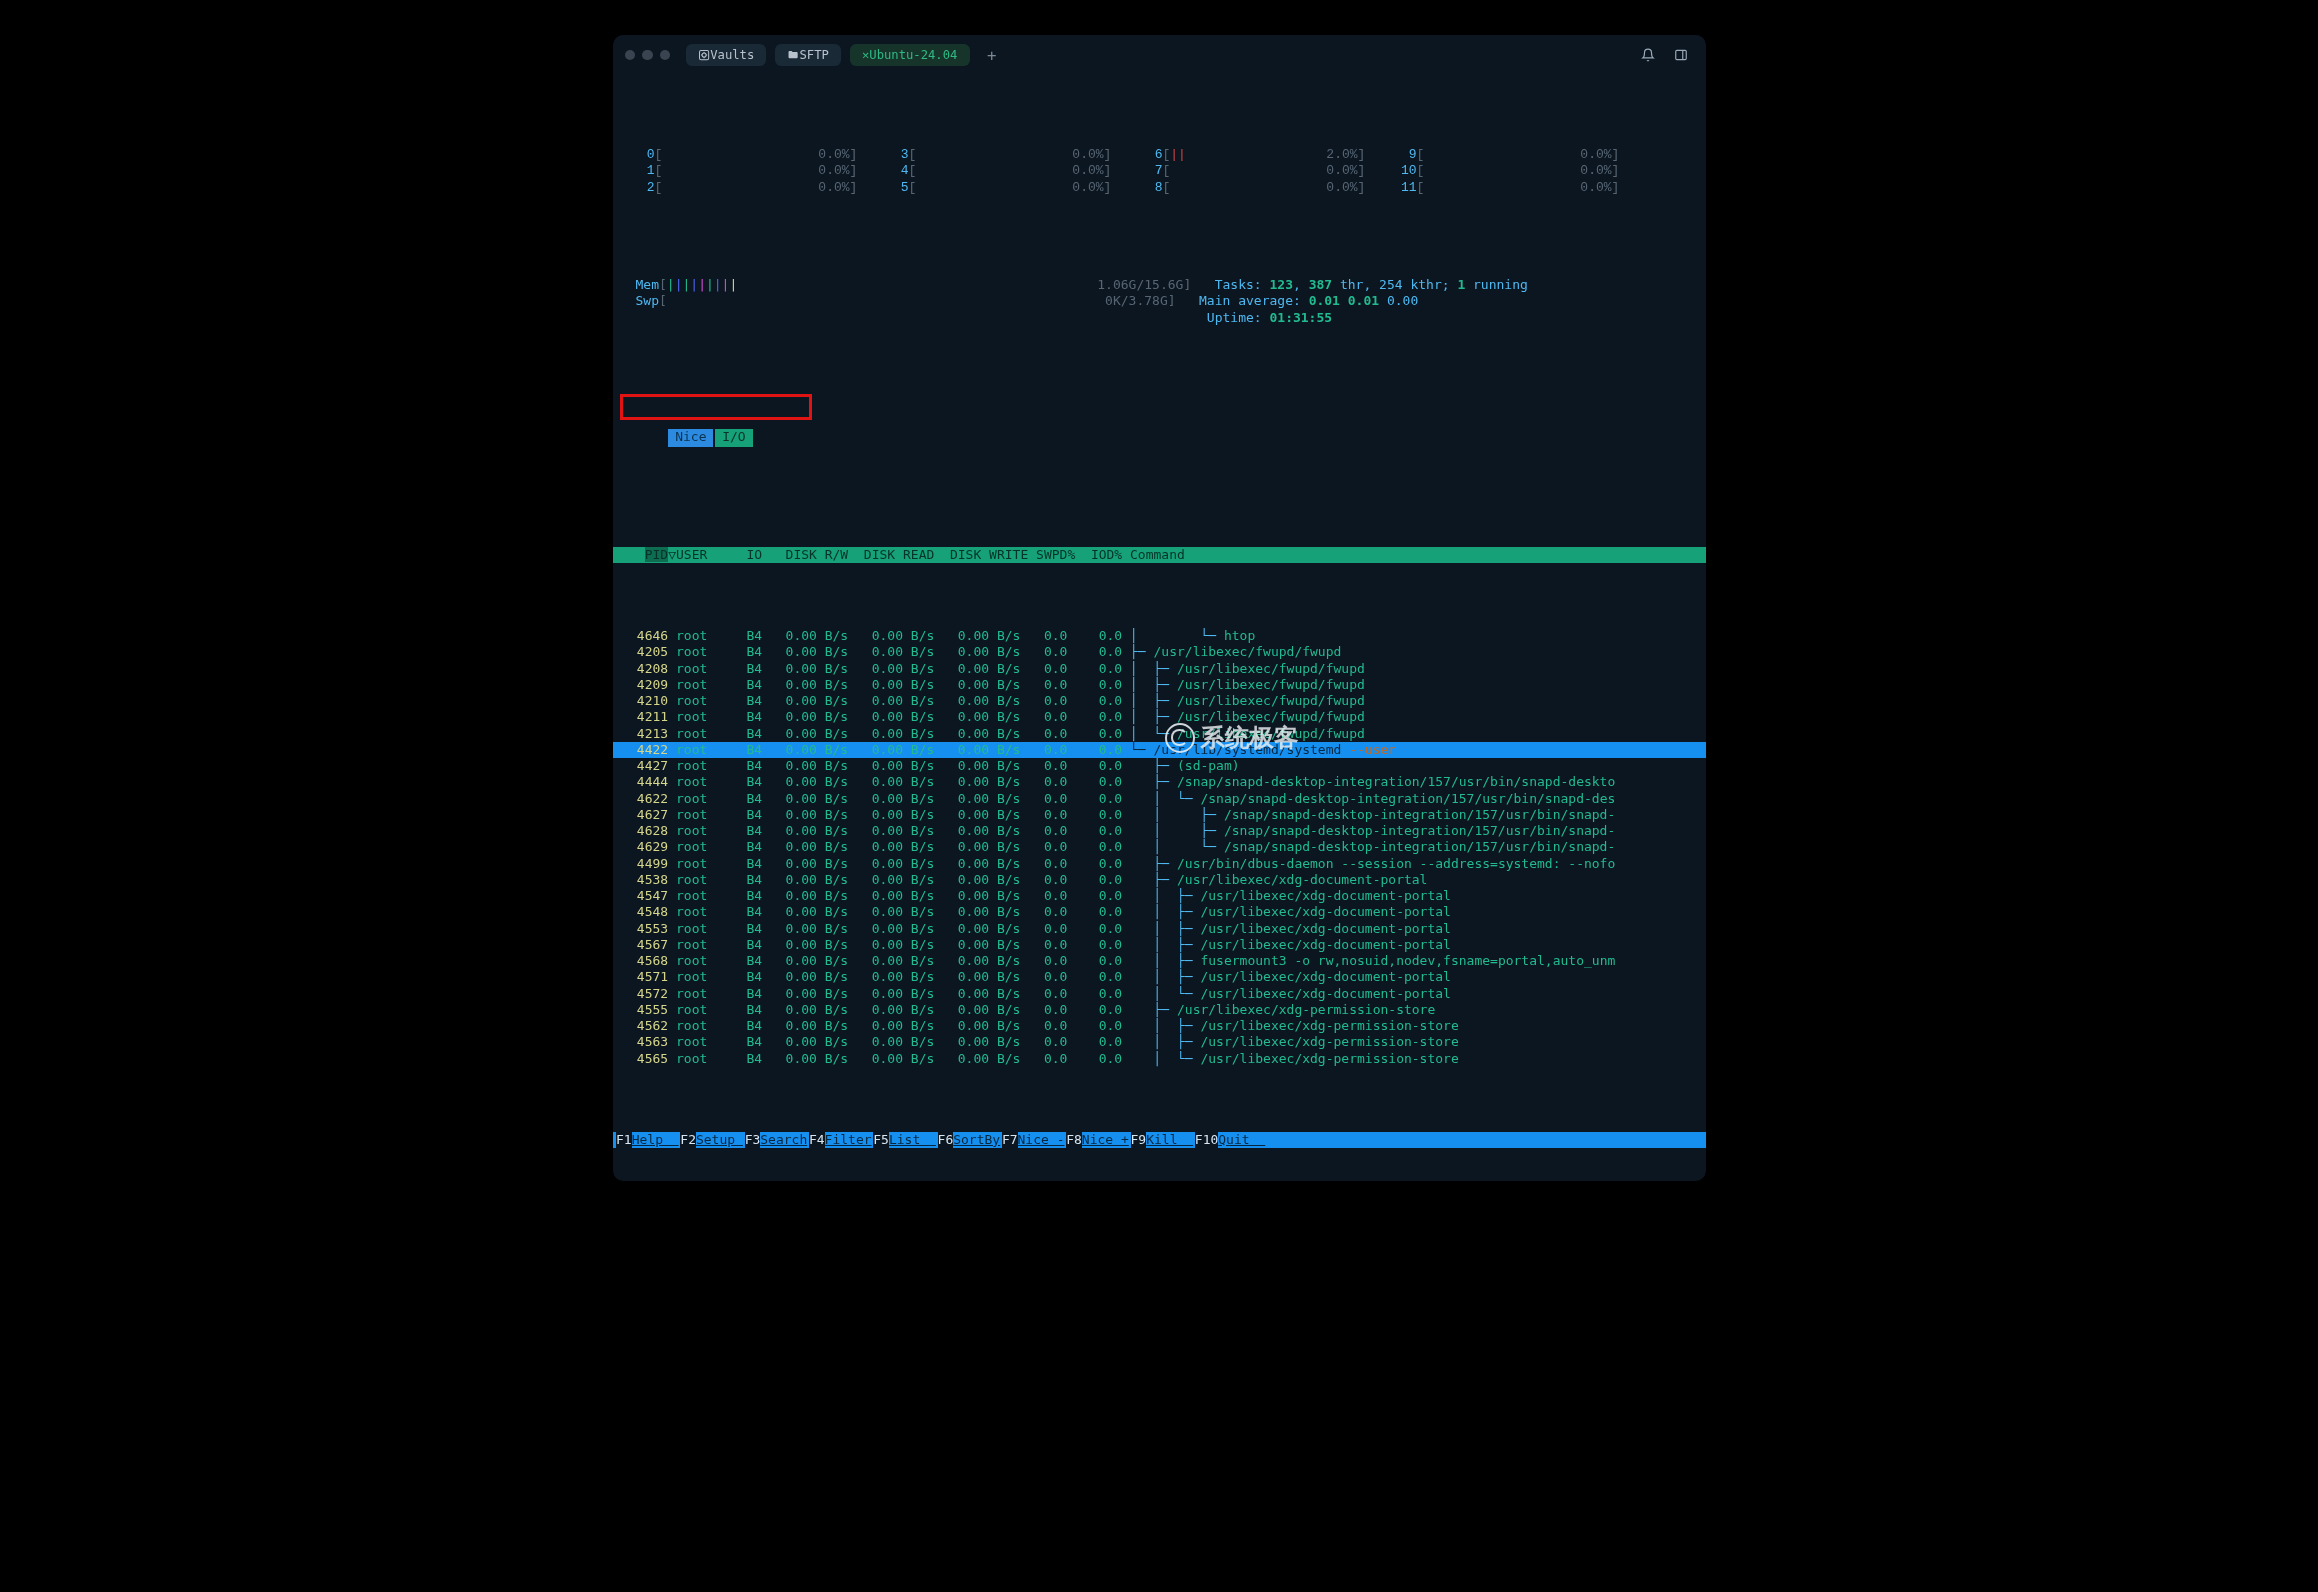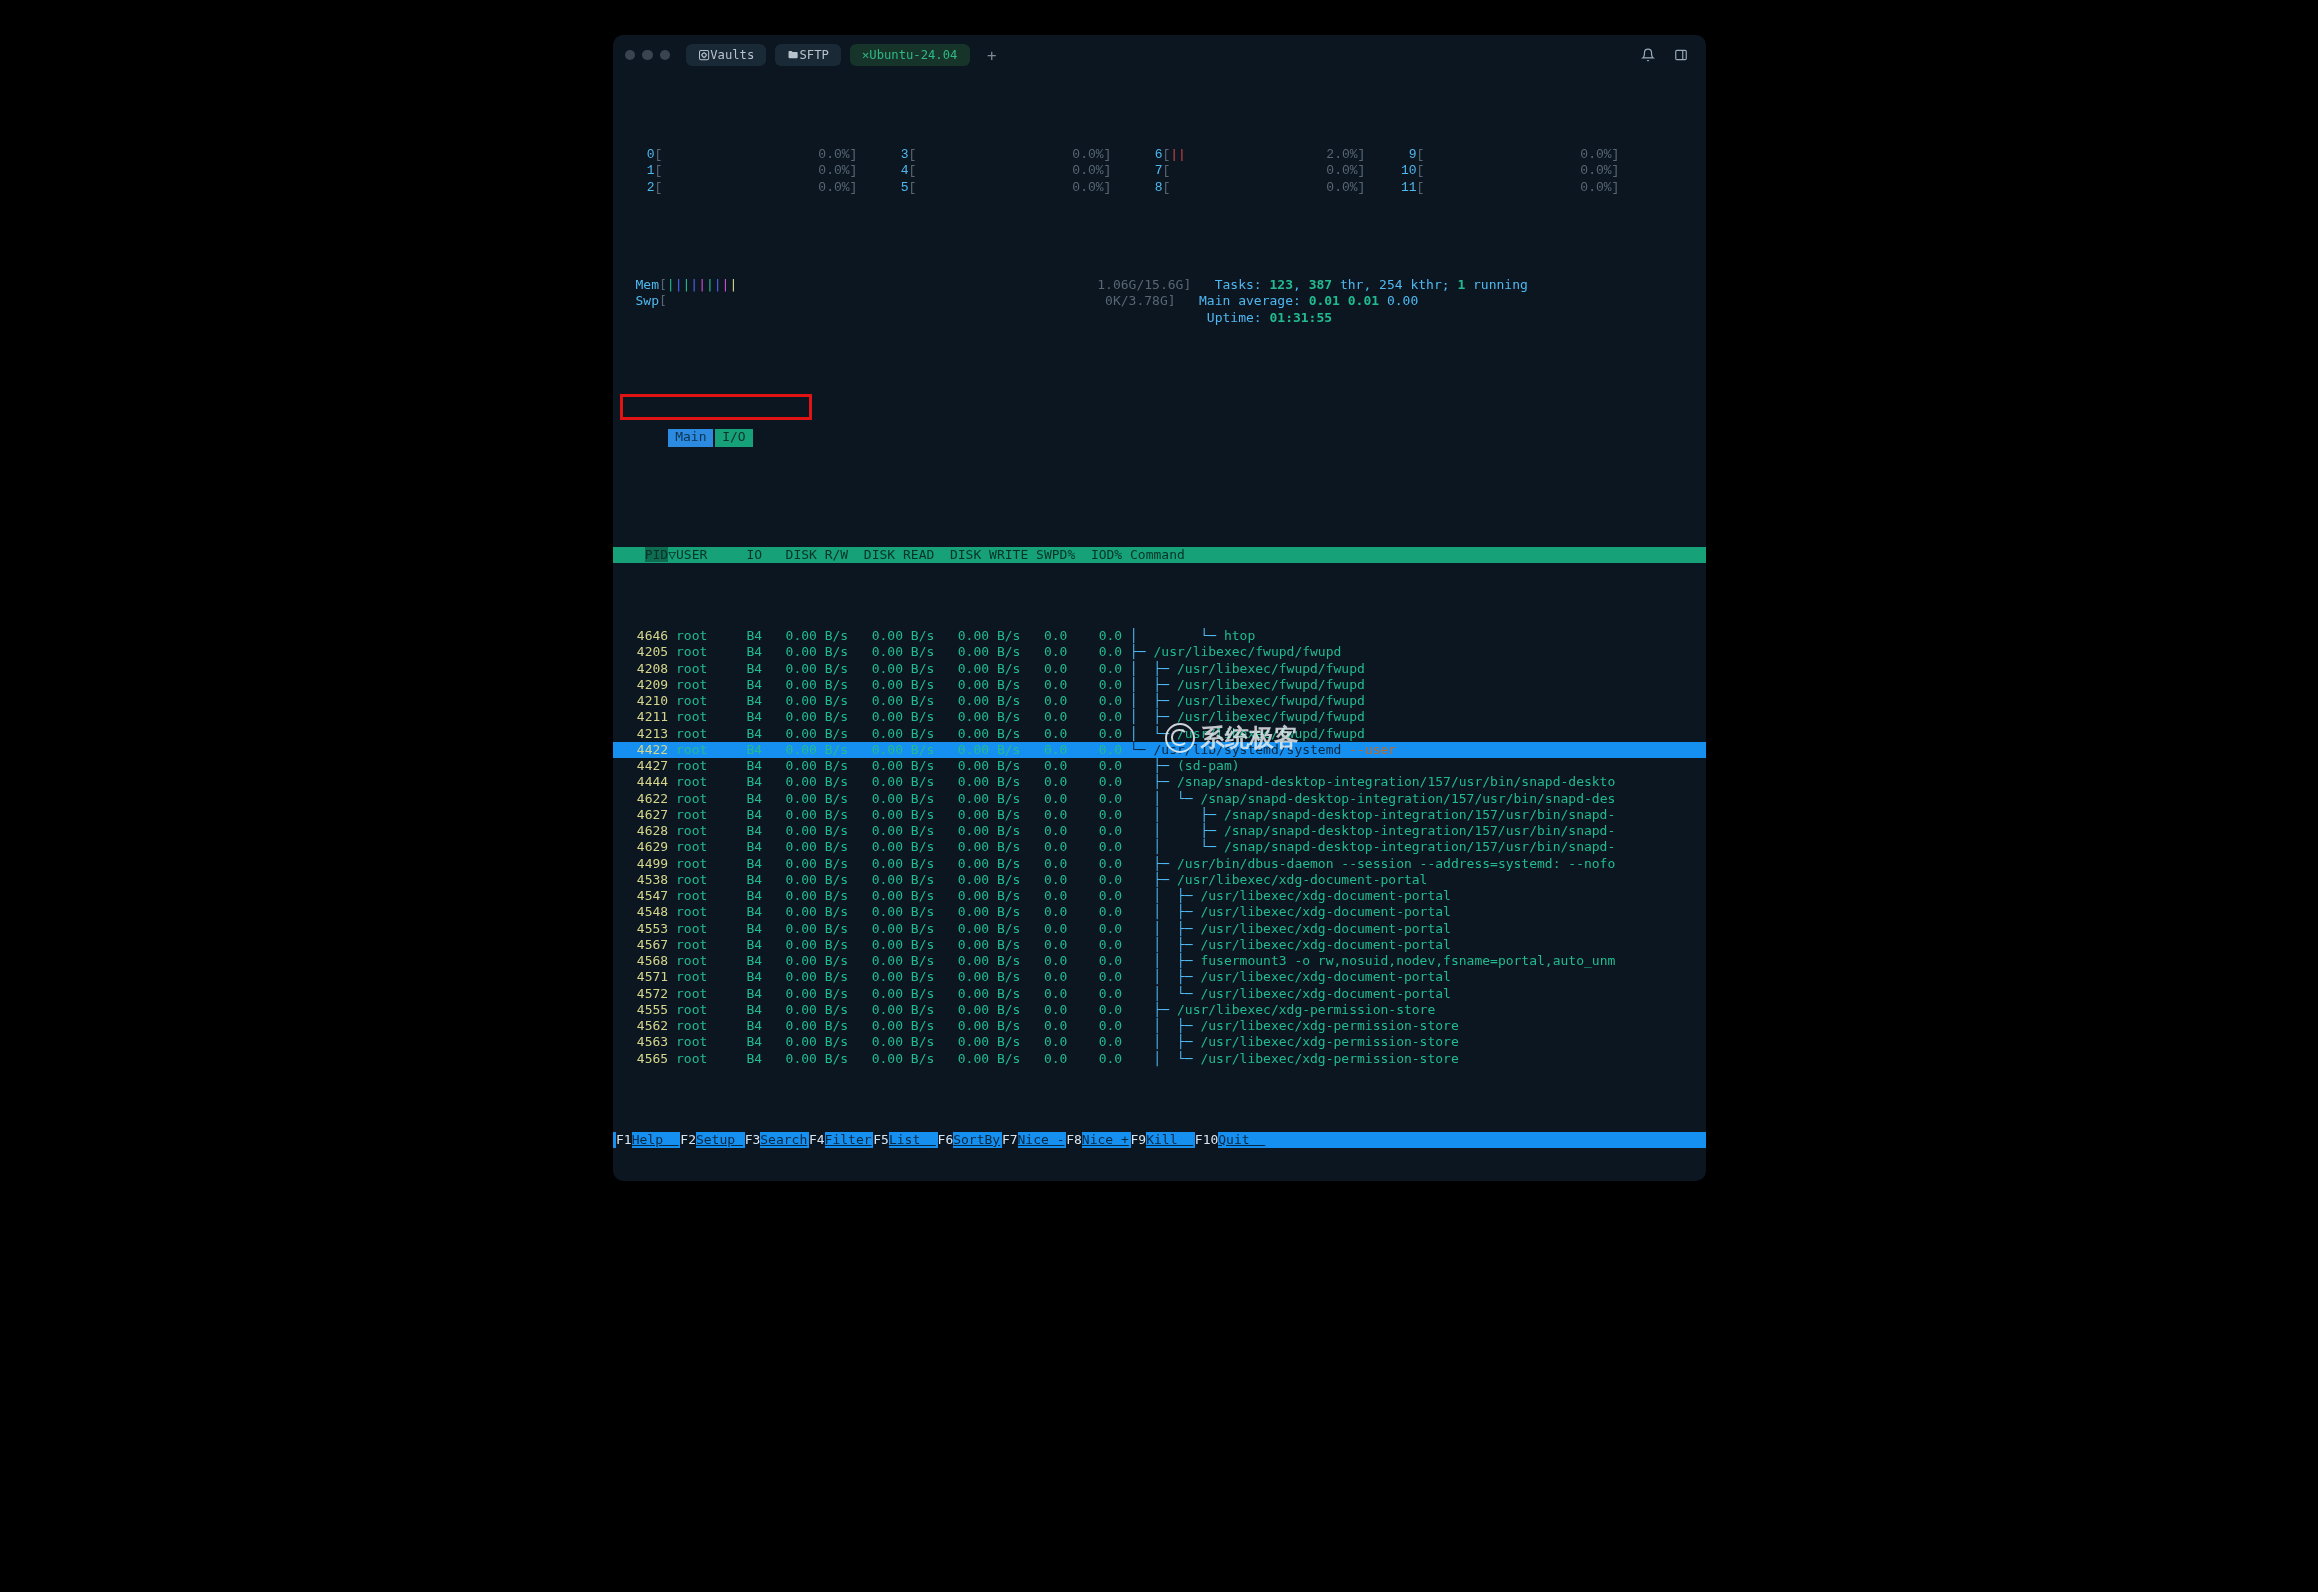--- a/index.html
+++ b/index.html
@@ -207,21 +207,21 @@
     
     <div class="meters">
 <span class="c-cyan">Mem</span><span class="cpu-bar">[</span><span class="meter-mem-bar"><span class="mem-g">|</span><span class="mem-b">|</span><span class="mem-g">|</span><span class="mem-b">|</span><span class="mem-m">|</span><span class="mem-g">|</span><span class="mem-b">|</span><span class="mem-m">|</span><span class="mem-y">|</span></span><span class="cpu-pct">                                              <span>1.06G/15.6G</span></span><span class="cpu-bar">]</span>   <span class="c-cyan">Tasks:</span> <span class="c-teal c-bold">123</span><span class="c-cyan">, </span><span class="c-teal c-bold">387</span> <span class="c-cyan">thr,</span> <span class="c-cyan">254 kthr;</span> <span class="c-teal c-bold">1</span> <span class="c-cyan">running</span>
 <span class="c-cyan">Swp</span><span class="cpu-bar">[</span><span class="cpu-pct">                                                        <span>0K/3.78G</span></span><span class="cpu-bar">]</span>   <span class="c-cyan">Main average:</span> <span class="c-teal c-bold">0.01</span> <span class="c-teal c-bold">0.01</span> <span class="c-cyan">0.00</span>
 <span style="visibility:hidden">Swp[                                                                 ]</span>   <span class="c-cyan">Uptime:</span> <span class="c-teal c-bold">01:31:55</span>
 </div>
 
     
     <div class="htop-tabs-wrap">
       <div class="htop-tabs-outline"></div>
-      <span class="htop-tab main">Main</span><span class="htop-tab io">I/O</span>
+      <span class="htop-tab main">Nice</span><span class="htop-tab io">I/O</span>
     </div>
 
     
     <div class="header-row">   <span class="sort">PID</span>▽<span>USER</span>     <span>IO</span>   <span>DISK R/W</span>  <span>DISK READ</span>  <span>DISK WRITE</span> <span>SWPD%</span>  <span>IOD%</span> <span>Command</span></div>
 
     
     <div class="proc-rows"><div class="proc-row"><span class="c-yellow">  4646</span> <span class="c-teal">root    </span><span class="c-teal"> B4</span> <span class="c-teal">  0.00 B/s</span> <span class="c-teal">  0.00 B/s</span> <span class="c-teal">  0.00 B/s</span> <span class="c-teal">  0.0</span> <span class="c-teal">   0.0</span> <span class="tree">│        └─ </span><span class="cmd">htop</span></div><div class="proc-row"><span class="c-yellow">  4205</span> <span class="c-teal">root    </span><span class="c-teal"> B4</span> <span class="c-teal">  0.00 B/s</span> <span class="c-teal">  0.00 B/s</span> <span class="c-teal">  0.00 B/s</span> <span class="c-teal">  0.0</span> <span class="c-teal">   0.0</span> <span class="tree">├─ </span><span class="cmd">/usr/libexec/fwupd/fwupd</span></div><div class="proc-row"><span class="c-yellow">  4208</span> <span class="c-teal">root    </span><span class="c-teal"> B4</span> <span class="c-teal">  0.00 B/s</span> <span class="c-teal">  0.00 B/s</span> <span class="c-teal">  0.00 B/s</span> <span class="c-teal">  0.0</span> <span class="c-teal">   0.0</span> <span class="tree">│  ├─ </span><span class="cmd">/usr/libexec/fwupd/fwupd</span></div><div class="proc-row"><span class="c-yellow">  4209</span> <span class="c-teal">root    </span><span class="c-teal"> B4</span> <span class="c-teal">  0.00 B/s</span> <span class="c-teal">  0.00 B/s</span> <span class="c-teal">  0.00 B/s</span> <span class="c-teal">  0.0</span> <span class="c-teal">   0.0</span> <span class="tree">│  ├─ </span><span class="cmd">/usr/libexec/fwupd/fwupd</span></div><div class="proc-row"><span class="c-yellow">  4210</span> <span class="c-teal">root    </span><span class="c-teal"> B4</span> <span class="c-teal">  0.00 B/s</span> <span class="c-teal">  0.00 B/s</span> <span class="c-teal">  0.00 B/s</span> <span class="c-teal">  0.0</span> <span class="c-teal">   0.0</span> <span class="tree">│  ├─ </span><span class="cmd">/usr/libexec/fwupd/fwupd</span></div><div class="proc-row"><span class="c-yellow">  4211</span> <span class="c-teal">root    </span><span class="c-teal"> B4</span> <span class="c-teal">  0.00 B/s</span> <span class="c-teal">  0.00 B/s</span> <span class="c-teal">  0.00 B/s</span> <span class="c-teal">  0.0</span> <span class="c-teal">   0.0</span> <span class="tree">│  ├─ </span><span class="cmd">/usr/libexec/fwupd/fwupd</span></div><div class="proc-row"><span class="c-yellow">  4213</span> <span class="c-teal">root    </span><span class="c-teal"> B4</span> <span class="c-teal">  0.00 B/s</span> <span class="c-teal">  0.00 B/s</span> <span class="c-teal">  0.00 B/s</span> <span class="c-teal">  0.0</span> <span class="c-teal">   0.0</span> <span class="tree">│  └─ </span><span class="cmd">/usr/libexec/fwupd/fwupd</span></div><div class="proc-row sel"><span class="c-yellow">  4422</span> <span class="c-teal">root    </span><span class="c-teal"> B4</span> <span class="c-teal">  0.00 B/s</span> <span class="c-teal">  0.00 B/s</span> <span class="c-teal">  0.00 B/s</span> <span class="c-teal">  0.0</span> <span class="c-teal">   0.0</span> <span class="tree">└─ </span><span class="cmd">/usr/lib/systemd/systemd </span><span class="cmd-arg">--user</span></div><div class="proc-row"><span class="c-yellow">  4427</span> <span class="c-teal">root    </span><span class="c-teal"> B4</span> <span class="c-teal">  0.00 B/s</span> <span class="c-teal">  0.00 B/s</span> <span class="c-teal">  0.00 B/s</span> <span class="c-teal">  0.0</span> <span class="c-teal">   0.0</span> <span class="tree">   ├─ </span><span class="cmd">(sd-pam)</span></div><div class="proc-row"><span class="c-yellow">  4444</span> <span class="c-teal">root    </span><span class="c-teal"> B4</span> <span class="c-teal">  0.00 B/s</span> <span class="c-teal">  0.00 B/s</span> <span class="c-teal">  0.00 B/s</span> <span class="c-teal">  0.0</span> <span class="c-teal">   0.0</span> <span class="tree">   ├─ </span><span class="cmd">/snap/snapd-desktop-integration/157/usr/bin/snapd-deskto</span></div><div class="proc-row"><span class="c-yellow">  4622</span> <span class="c-teal">root    </span><span class="c-teal"> B4</span> <span class="c-teal">  0.00 B/s</span> <span class="c-teal">  0.00 B/s</span> <span class="c-teal">  0.00 B/s</span> <span class="c-teal">  0.0</span> <span class="c-teal">   0.0</span> <span class="tree">   │  └─ </span><span class="cmd">/snap/snapd-desktop-integration/157/usr/bin/snapd-des</span></div><div class="proc-row"><span class="c-yellow">  4627</span> <span class="c-teal">root    </span><span class="c-teal"> B4</span> <span class="c-teal">  0.00 B/s</span> <span class="c-teal">  0.00 B/s</span> <span class="c-teal">  0.00 B/s</span> <span class="c-teal">  0.0</span> <span class="c-teal">   0.0</span> <span class="tree">   │     ├─ </span><span class="cmd">/snap/snapd-desktop-integration/157/usr/bin/snapd-</span></div><div class="proc-row"><span class="c-yellow">  4628</span> <span class="c-teal">root    </span><span class="c-teal"> B4</span> <span class="c-teal">  0.00 B/s</span> <span class="c-teal">  0.00 B/s</span> <span class="c-teal">  0.00 B/s</span> <span class="c-teal">  0.0</span> <span class="c-teal">   0.0</span> <span class="tree">   │     ├─ </span><span class="cmd">/snap/snapd-desktop-integration/157/usr/bin/snapd-</span></div><div class="proc-row"><span class="c-yellow">  4629</span> <span class="c-teal">root    </span><span class="c-teal"> B4</span> <span class="c-teal">  0.00 B/s</span> <span class="c-teal">  0.00 B/s</span> <span class="c-teal">  0.00 B/s</span> <span class="c-teal">  0.0</span> <span class="c-teal">   0.0</span> <span class="tree">   │     └─ </span><span class="cmd">/snap/snapd-desktop-integration/157/usr/bin/snapd-</span></div><div class="proc-row"><span class="c-yellow">  4499</span> <span class="c-teal">root    </span><span class="c-teal"> B4</span> <span class="c-teal">  0.00 B/s</span> <span class="c-teal">  0.00 B/s</span> <span class="c-teal">  0.00 B/s</span> <span class="c-teal">  0.0</span> <span class="c-teal">   0.0</span> <span class="tree">   ├─ </span><span class="cmd">/usr/bin/dbus-daemon --session --address=systemd: --nofo</span></div><div class="proc-row"><span class="c-yellow">  4538</span> <span class="c-teal">root    </span><span class="c-teal"> B4</span> <span class="c-teal">  0.00 B/s</span> <span class="c-teal">  0.00 B/s</span> <span class="c-teal">  0.00 B/s</span> <span class="c-teal">  0.0</span> <span class="c-teal">   0.0</span> <span class="tree">   ├─ </span><span class="cmd">/usr/libexec/xdg-document-portal</span></div><div class="proc-row"><span class="c-yellow">  4547</span> <span class="c-teal">root    </span><span class="c-teal"> B4</span> <span class="c-teal">  0.00 B/s</span> <span class="c-teal">  0.00 B/s</span> <span class="c-teal">  0.00 B/s</span> <span class="c-teal">  0.0</span> <span class="c-teal">   0.0</span> <span class="tree">   │  ├─ </span><span class="cmd">/usr/libexec/xdg-document-portal</span></div><div class="proc-row"><span class="c-yellow">  4548</span> <span class="c-teal">root    </span><span class="c-teal"> B4</span> <span class="c-teal">  0.00 B/s</span> <span class="c-teal">  0.00 B/s</span> <span class="c-teal">  0.00 B/s</span> <span class="c-teal">  0.0</span> <span class="c-teal">   0.0</span> <span class="tree">   │  ├─ </span><span class="cmd">/usr/libexec/xdg-document-portal</span></div><div class="proc-row"><span class="c-yellow">  4553</span> <span class="c-teal">root    </span><span class="c-teal"> B4</span> <span class="c-teal">  0.00 B/s</span> <span class="c-teal">  0.00 B/s</span> <span class="c-teal">  0.00 B/s</span> <span class="c-teal">  0.0</span> <span class="c-teal">   0.0</span> <span class="tree">   │  ├─ </span><span class="cmd">/usr/libexec/xdg-document-portal</span></div><div class="proc-row"><span class="c-yellow">  4567</span> <span class="c-teal">root    </span><span class="c-teal"> B4</span> <span class="c-teal">  0.00 B/s</span> <span class="c-teal">  0.00 B/s</span> <span class="c-teal">  0.00 B/s</span> <span class="c-teal">  0.0</span> <span class="c-teal">   0.0</span> <span class="tree">   │  ├─ </span><span class="cmd">/usr/libexec/xdg-document-portal</span></div><div class="proc-row"><span class="c-yellow">  4568</span> <span class="c-teal">root    </span><span class="c-teal"> B4</span> <span class="c-teal">  0.00 B/s</span> <span class="c-teal">  0.00 B/s</span> <span class="c-teal">  0.00 B/s</span> <span class="c-teal">  0.0</span> <span class="c-teal">   0.0</span> <span class="tree">   │  ├─ </span><span class="cmd">fusermount3 -o rw,nosuid,nodev,fsname=portal,auto_unm</span></div><div class="proc-row"><span class="c-yellow">  4571</span> <span class="c-teal">root    </span><span class="c-teal"> B4</span> <span class="c-teal">  0.00 B/s</span> <span class="c-teal">  0.00 B/s</span> <span class="c-teal">  0.00 B/s</span> <span class="c-teal">  0.0</span> <span class="c-teal">   0.0</span> <span class="tree">   │  ├─ </span><span class="cmd">/usr/libexec/xdg-document-portal</span></div><div class="proc-row"><span class="c-yellow">  4572</span> <span class="c-teal">root    </span><span class="c-teal"> B4</span> <span class="c-teal">  0.00 B/s</span> <span class="c-teal">  0.00 B/s</span> <span class="c-teal">  0.00 B/s</span> <span class="c-teal">  0.0</span> <span class="c-teal">   0.0</span> <span class="tree">   │  └─ </span><span class="cmd">/usr/libexec/xdg-document-portal</span></div><div class="proc-row"><span class="c-yellow">  4555</span> <span class="c-teal">root    </span><span class="c-teal"> B4</span> <span class="c-teal">  0.00 B/s</span> <span class="c-teal">  0.00 B/s</span> <span class="c-teal">  0.00 B/s</span> <span class="c-teal">  0.0</span> <span class="c-teal">   0.0</span> <span class="tree">   ├─ </span><span class="cmd">/usr/libexec/xdg-permission-store</span></div><div class="proc-row"><span class="c-yellow">  4562</span> <span class="c-teal">root    </span><span class="c-teal"> B4</span> <span class="c-teal">  0.00 B/s</span> <span class="c-teal">  0.00 B/s</span> <span class="c-teal">  0.00 B/s</span> <span class="c-teal">  0.0</span> <span class="c-teal">   0.0</span> <span class="tree">   │  ├─ </span><span class="cmd">/usr/libexec/xdg-permission-store</span></div><div class="proc-row"><span class="c-yellow">  4563</span> <span class="c-teal">root    </span><span class="c-teal"> B4</span> <span class="c-teal">  0.00 B/s</span> <span class="c-teal">  0.00 B/s</span> <span class="c-teal">  0.00 B/s</span> <span class="c-teal">  0.0</span> <span class="c-teal">   0.0</span> <span class="tree">   │  ├─ </span><span class="cmd">/usr/libexec/xdg-permission-store</span></div><div class="proc-row"><span class="c-yellow">  4565</span> <span class="c-teal">root    </span><span class="c-teal"> B4</span> <span class="c-teal">  0.00 B/s</span> <span class="c-teal">  0.00 B/s</span> <span class="c-teal">  0.00 B/s</span> <span class="c-teal">  0.0</span> <span class="c-teal">   0.0</span> <span class="tree">   │  └─ </span><span class="cmd">/usr/libexec/xdg-permission-store</span></div></div>
 
     
     <div class="footer"><span class="fkey">F1</span><span class="fspan">Help  </span><span class="fkey">F2</span><span class="fspan">Setup </span><span class="fkey">F3</span><span class="fspan">Search</span><span class="fkey">F4</span><span class="fspan">Filter</span><span class="fkey">F5</span><span class="fspan">List  </span><span class="fkey">F6</span><span class="fspan">SortBy</span><span class="fkey">F7</span><span class="fspan">Nice -</span><span class="fkey">F8</span><span class="fspan">Nice +</span><span class="fkey">F9</span><span class="fspan">Kill  </span><span class="fkey">F10</span><span class="fspan">Quit  </span></div>

